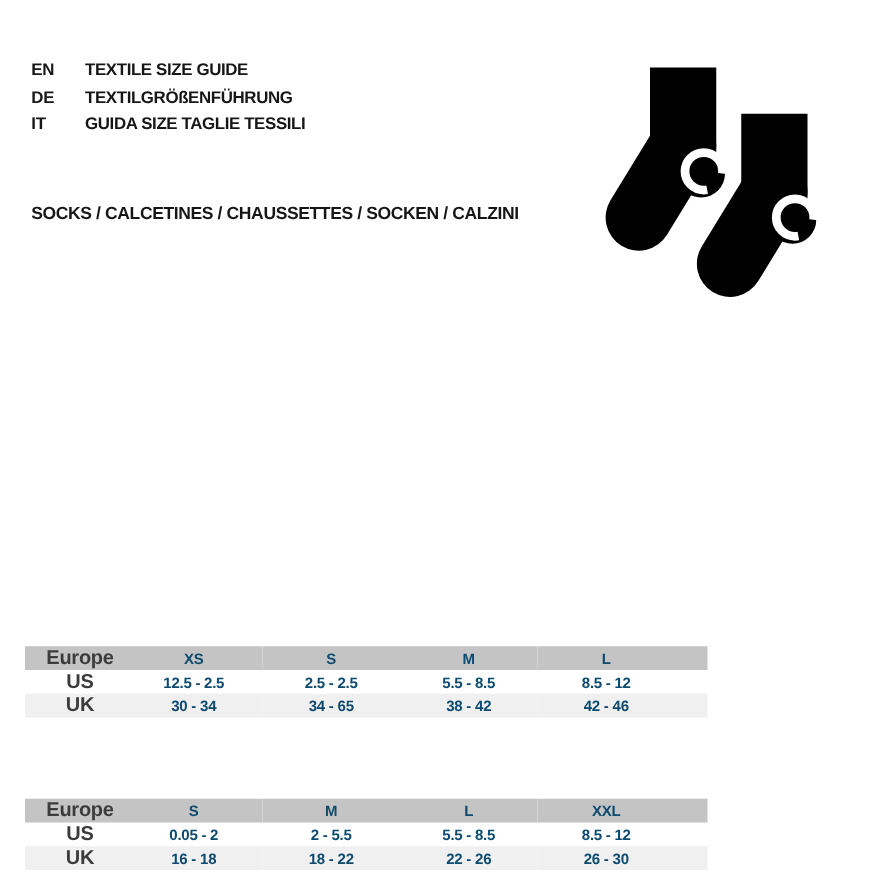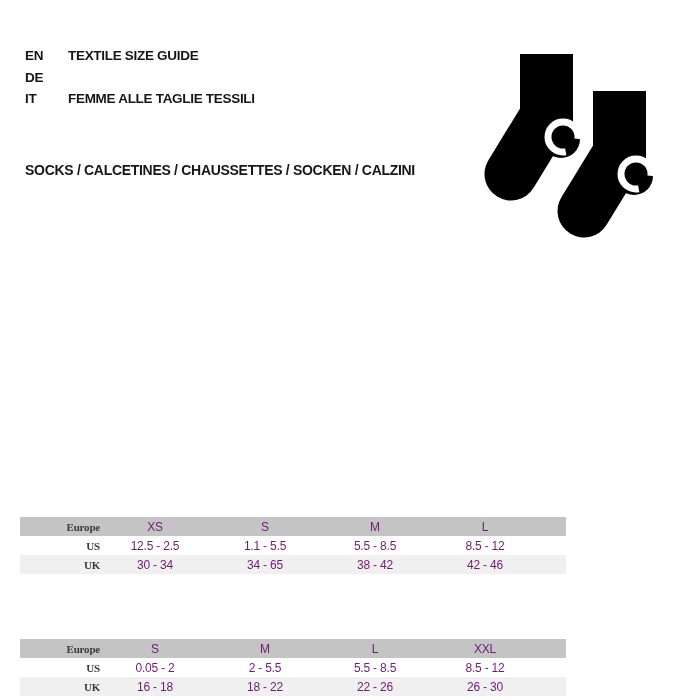--- a/index.html
+++ b/index.html
@@ -42,44 +42,45 @@
     white-space: nowrap; margin-left: 3px;
   }
   table.size-table { border-collapse: collapse; width: 546px; table-layout: fixed; margin-top: 6px; }
   table.size-table td { height: 19px; vertical-align: middle; }
   .col-label { width: 80px; }
   .col-size  { width: 110px; }
   .col-spacer{ width: 26px; }
   tr.thead td { background: #c4c4c4; }
   tr.row-alt td { background: #f0f0f0; }
   td.cell-label {
-    padding-left: 8px; text-align: right;
-    font-size: 11px; font-weight: 700; letter-spacing: -0.2px; color: #3c3c3c; font-family: Liberation Serif, serif;
+    padding-left: 8px; text-align: center;
+    font-size: 16px; font-weight: 700; letter-spacing: -0.2px; color: #3c3c3c;
   }
   td.cell-val {
     text-align: center;
-    font-size: 12px; font-weight: 400; letter-spacing: -0.2px; color: #701a75;
+    font-size: 12px; font-weight: 700; letter-spacing: -0.2px; color: #0c4a6e;
   }
 </style>
 </head>
 <body>
 
 <div class="canvas">
 
   <div class="lang-block">
     <div class="lang-row">
       <span class="lang-code">EN</span>
       <span class="lang-label">TEXTILE SIZE GUIDE</span>
     </div>
     <div class="lang-row">
       <span class="lang-code">DE</span>
+      <span class="lang-label">TEXTILGRÖßENFÜHRUNG</span>
     </div>
     <div class="lang-row">
       <span class="lang-code">IT</span>
-      <span class="lang-label">FEMME ALLE TAGLIE TESSILI</span>
+      <span class="lang-label">GUIDA SIZE TAGLIE TESSILI</span>
     </div>
   </div>
 
   <div class="category-line">SOCKS / CALCETINES / CHAUSSETTES / SOCKEN / CALZINI</div>
 
   <svg class="socks-icon" viewBox="0 0 185 210" xmlns="http://www.w3.org/2000/svg" aria-hidden="true">
     <defs>
       <g id="sock">
         <rect x="42" y="10" width="53" height="80" fill="#000000"></rect>
         <line x1="68.5" y1="72" x2="33" y2="130" stroke="#000000" stroke-width="53" stroke-linecap="round"></line>
@@ -106,21 +107,21 @@
         <td class="cell-label">Europe</td>
         <td class="cell-val">XS</td>
         <td class="cell-val">S</td>
         <td class="cell-val">M</td>
         <td class="cell-val">L</td>
         <td></td>
       </tr>
       <tr>
         <td class="cell-label">US</td>
         <td class="cell-val">12.5 - 2.5</td>
-        <td class="cell-val">1.1 - 5.5</td>
+        <td class="cell-val">2.5 - 2.5</td>
         <td class="cell-val">5.5 - 8.5</td>
         <td class="cell-val">8.5 - 12</td>
         <td></td>
       </tr>
       <tr class="row-alt">
         <td class="cell-label">UK</td>
         <td class="cell-val">30 - 34</td>
         <td class="cell-val">34 - 65</td>
         <td class="cell-val">38 - 42</td>
         <td class="cell-val">42 - 46</td>

